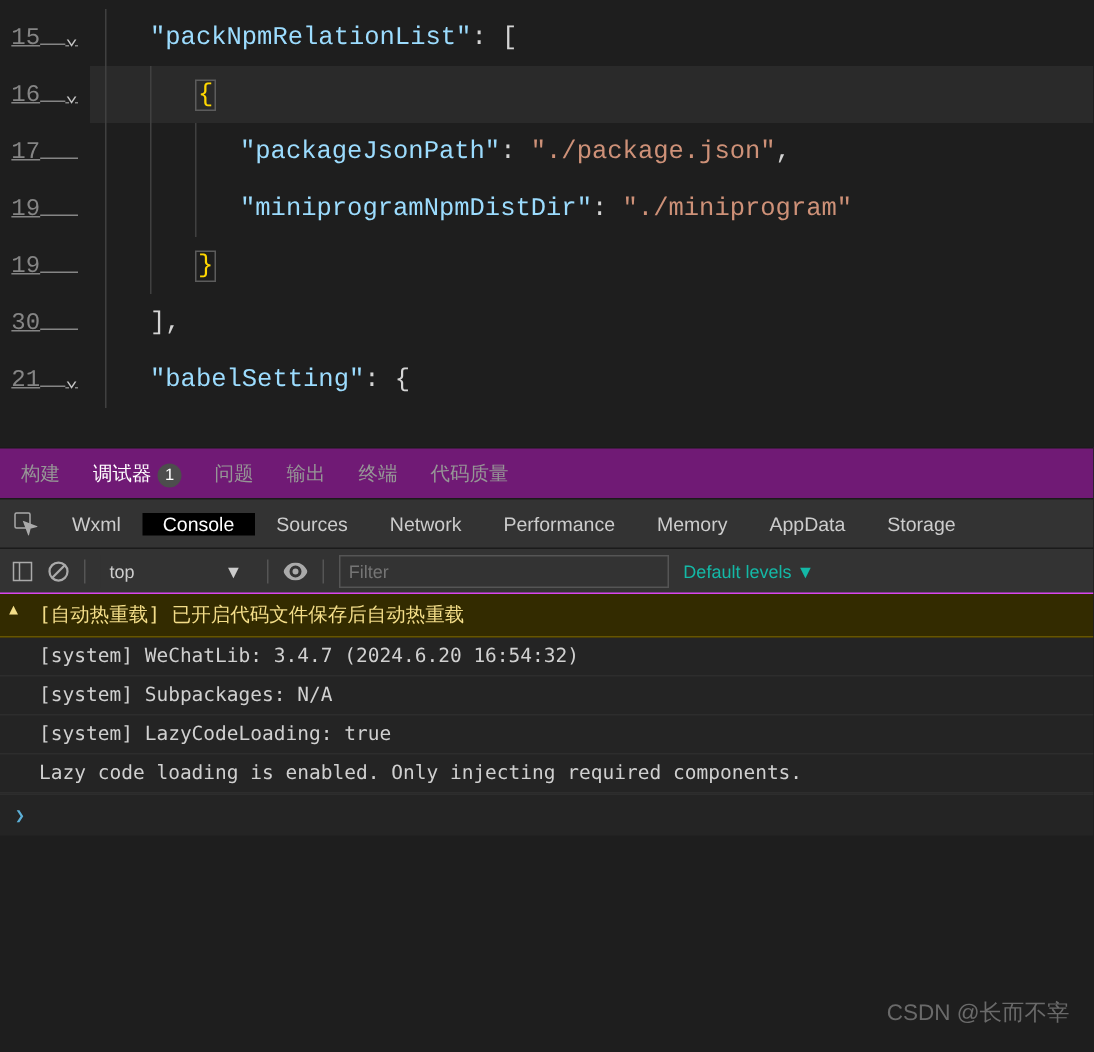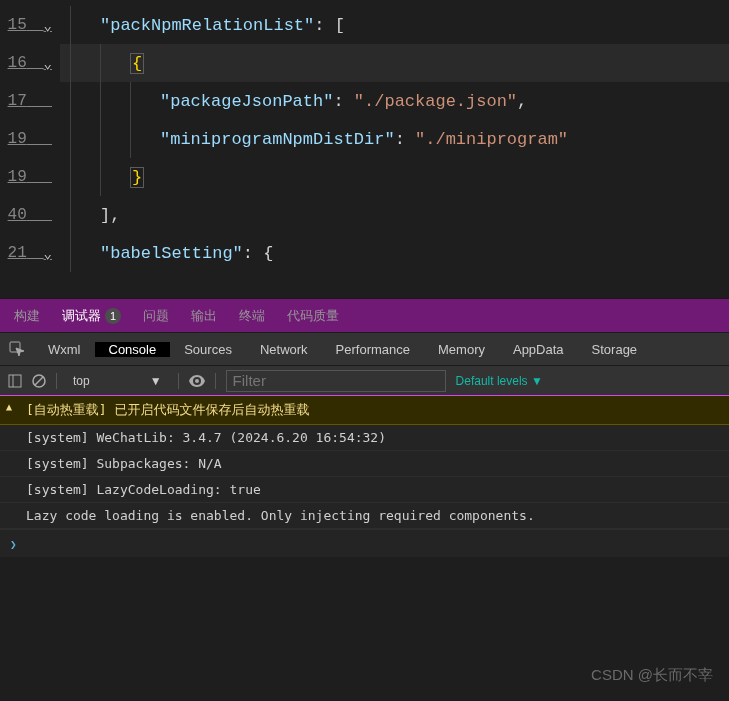--- a/index.html
+++ b/index.html
@@ -95,21 +95,21 @@
   color:#ccc;
 }
 .console-bar .ib { color:#aaa; cursor:pointer; display:flex; align-items:center;}
 .console-bar .divider { width:1px; height:16px; background:#555; }
 .context-select {
   background:#333; color:#ccc; border:none; height:22px;
   display:flex; align-items:center; gap:60px; padding:0 6px;
 }
 .filter-input {
   background:#333; border:1px solid #555; color:#ccc;
-  height:22px; width:220px; padding:0 6px; font-size:15px;
+  height:22px; width:220px; padding:0 6px; font-size:12px;
 }
 .levels { color:#14b8a6; cursor:pointer; }
 
 
 .console-output {
   background:#242424;
   font-family: Consolas, monospace;
   font-size:13px;
 }
 .console-line {
@@ -140,21 +140,21 @@
 </head>
 <body>
 
 <div class="editor">
   <div class="fold-col">
     <div class="row"><span class="ln-row">15</span>&nbsp;&nbsp;<span class="chev">⌄</span></div>
     <div class="row"><span class="ln-row">16</span>&nbsp;&nbsp;<span class="chev">⌄</span></div>
     <div class="row"><span class="ln-row">17</span>&nbsp;&nbsp;&nbsp;</div>
     <div class="row"><span class="ln-row">19</span>&nbsp;&nbsp;&nbsp;</div>
     <div class="row"><span class="ln-row">19</span>&nbsp;&nbsp;&nbsp;</div>
-    <div class="row"><span class="ln-row">40</span>&nbsp;&nbsp;&nbsp;</div>
+    <div class="row"><span class="ln-row">30</span>&nbsp;&nbsp;&nbsp;</div>
     <div class="row"><span class="ln-row">21</span>&nbsp;&nbsp;<span class="chev">⌄</span></div>
   </div>
   <div class="code-area">
     <div class="code-line"><span class="indent-guide"></span><span class="tok-key">"packNpmRelationList"</span><span class="tok-punc">: [</span></div>
     <div class="code-line current"><span class="indent-guide"></span><span class="indent-guide"></span><span class="tok-bracket">{</span></div>
     <div class="code-line"><span class="indent-guide"></span><span class="indent-guide"></span><span class="indent-guide"></span><span class="tok-key">"packageJsonPath"</span><span class="tok-punc">: </span><span class="tok-str">"./package.json"</span><span class="tok-punc">,</span></div>
     <div class="code-line"><span class="indent-guide"></span><span class="indent-guide"></span><span class="indent-guide"></span><span class="tok-key">"miniprogramNpmDistDir"</span><span class="tok-punc">: </span><span class="tok-str">"./miniprogram"</span></div>
     <div class="code-line"><span class="indent-guide"></span><span class="indent-guide"></span><span class="tok-bracket">}</span></div>
     <div class="code-line"><span class="indent-guide"></span><span class="tok-punc">],</span></div>
     <div class="code-line"><span class="indent-guide"></span><span class="tok-key">"babelSetting"</span><span class="tok-punc">: {</span></div>

